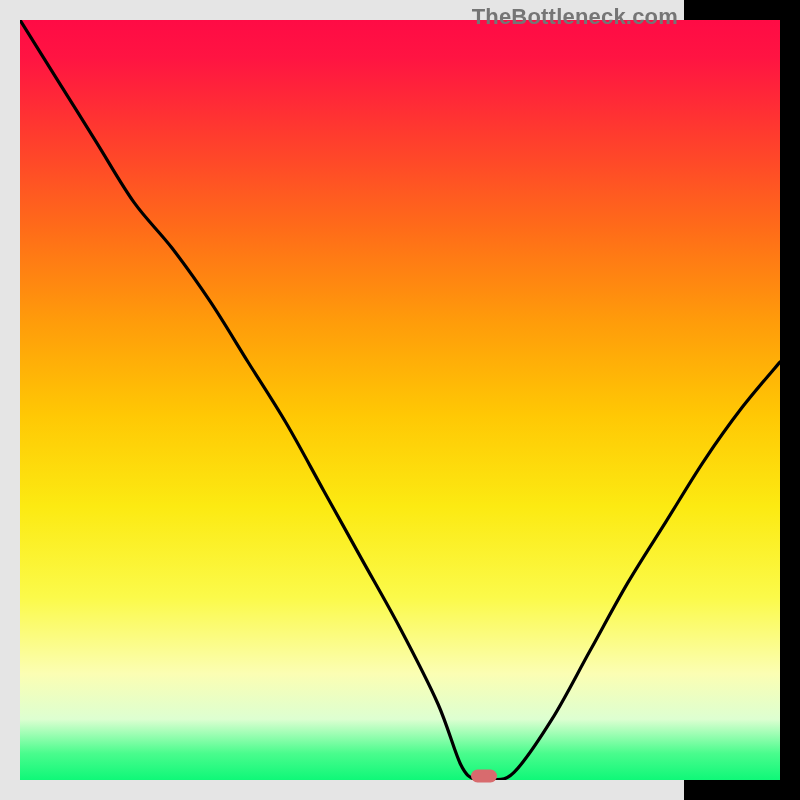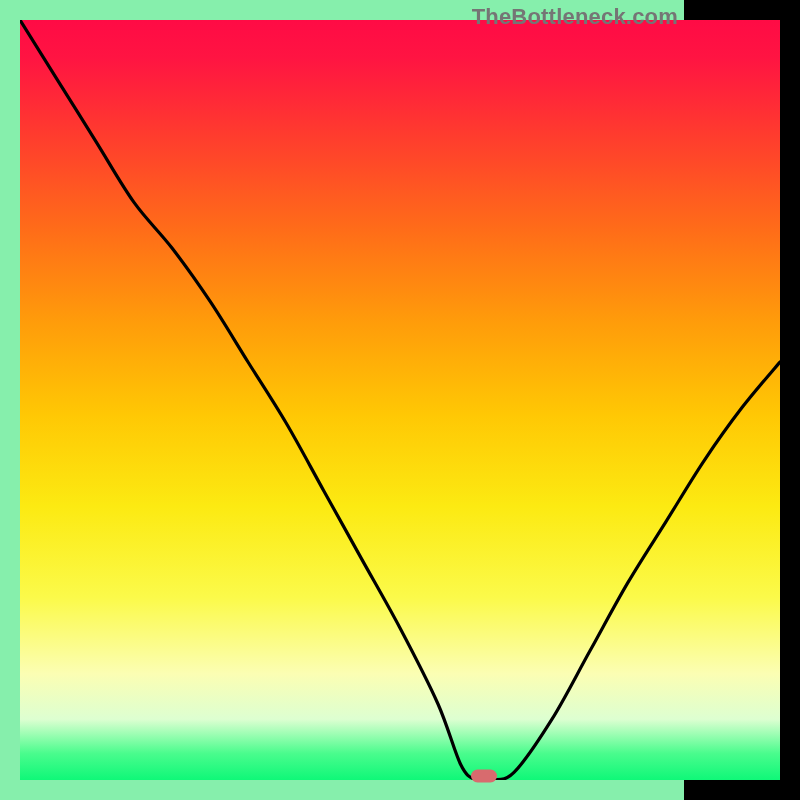--- a/index.html
+++ b/index.html
@@ -7,21 +7,21 @@
     padding: 0;
     width: 800px;
     height: 800px;
     background: #000;
     overflow: hidden;
   }
   .frame {
     position: relative;
     width: 684px;
     height: 800px;
-    background: #86efac;
+    background: #e5e5e5;
   }
   .plot-area {
     position: absolute;
     left: 20px;
     top: 20px;
     width: 760px;
     height: 760px;
     background: linear-gradient(to bottom,
       #ff0b45 0%,
       #ff1442 5%,

